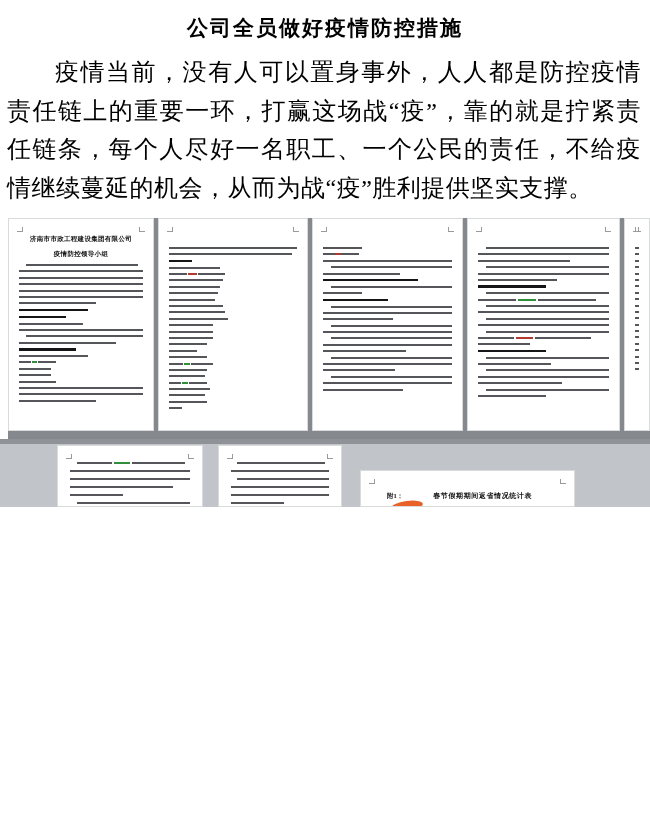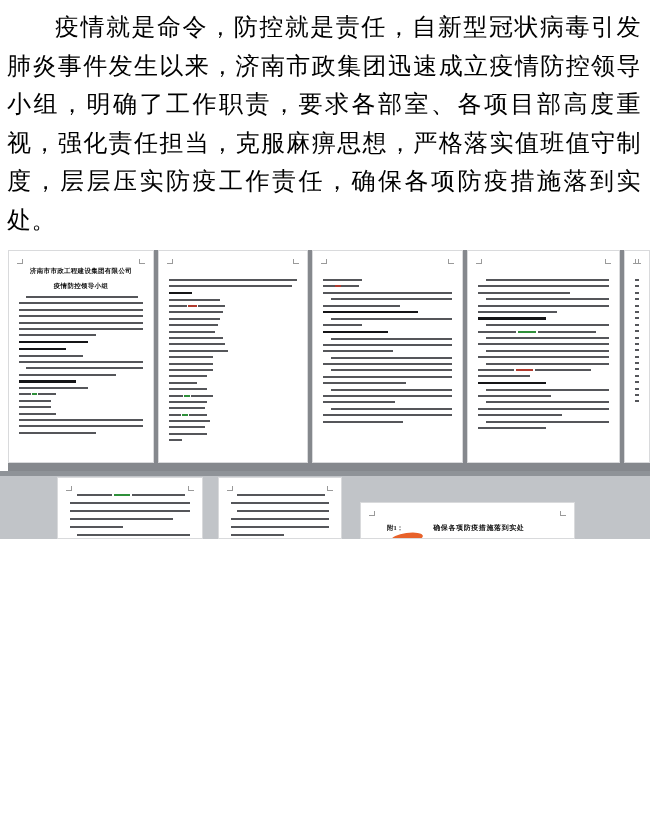--- a/index.html
+++ b/index.html
@@ -78,21 +78,22 @@
   .orange-mark{
     position:absolute;bottom:-5px;left:30px;width:32px;height:10px;
     background:#e8622a;border-radius:50%;transform:rotate(-8deg);
   }
 </style>
 </head>
 <body>
 
 <div class="screen">
   <div class="article">
-    <p>疫情就是命令，防控就是责任，自新型冠状病毒引发肺炎事件发生以来，济南市政集团迅速成立疫情防控领导小组，明确了工作职责，要求各部室、各项目部高度重视，强化责任担当，克服麻痹思想，严格落实值班值守制度，层层压实防疫工作责任，确保各项防疫措施落到实处。</p>
+    <h2>公司全员做好疫情防控措施</h2>
+    <p>疫情当前，没有人可以置身事外，人人都是防控疫情责任链上的重要一环，打赢这场战“疫”，靠的就是拧紧责任链条，每个人尽好一名职工、一个公民的责任，不给疫情继续蔓延的机会，从而为战“疫”胜利提供坚实支撑。</p>
   </div>
 
   <div class="row1" id="row1">
       <div class="tpage first" style="width: 146px;">
         <div class="pad">
           <div class="ttitle">济南市市政工程建设集团有限公司</div>
           <div class="ttitle">疫情防控领导小组</div>
           <div class="tl" style="margin-left: 6%; width: 90%;">
             <span class="seg" style="width: 100%;"></span>
           </div>
@@ -515,19 +516,19 @@
           </div>
           <div class="tl" style="width: 54%;">
             <span class="seg" style="width: 100%;"></span>
           </div>
         </div>
       </div>
       <div class="tpage" style="left: 360px; top: 31px; width: 215px; height: 37px;">
         <div class="pad">
           <div class="annex-head">
             <span class="annex-label">附1：</span>
-            <span class="annex-title">确保各项防疫措施落到实处</span>
+            <span class="annex-title">春节假期期间返省情况统计表</span>
           </div>
         </div>
         <div class="orange-mark"></div>
       </div>
     </div>
 </div>
 
 </body></html>

